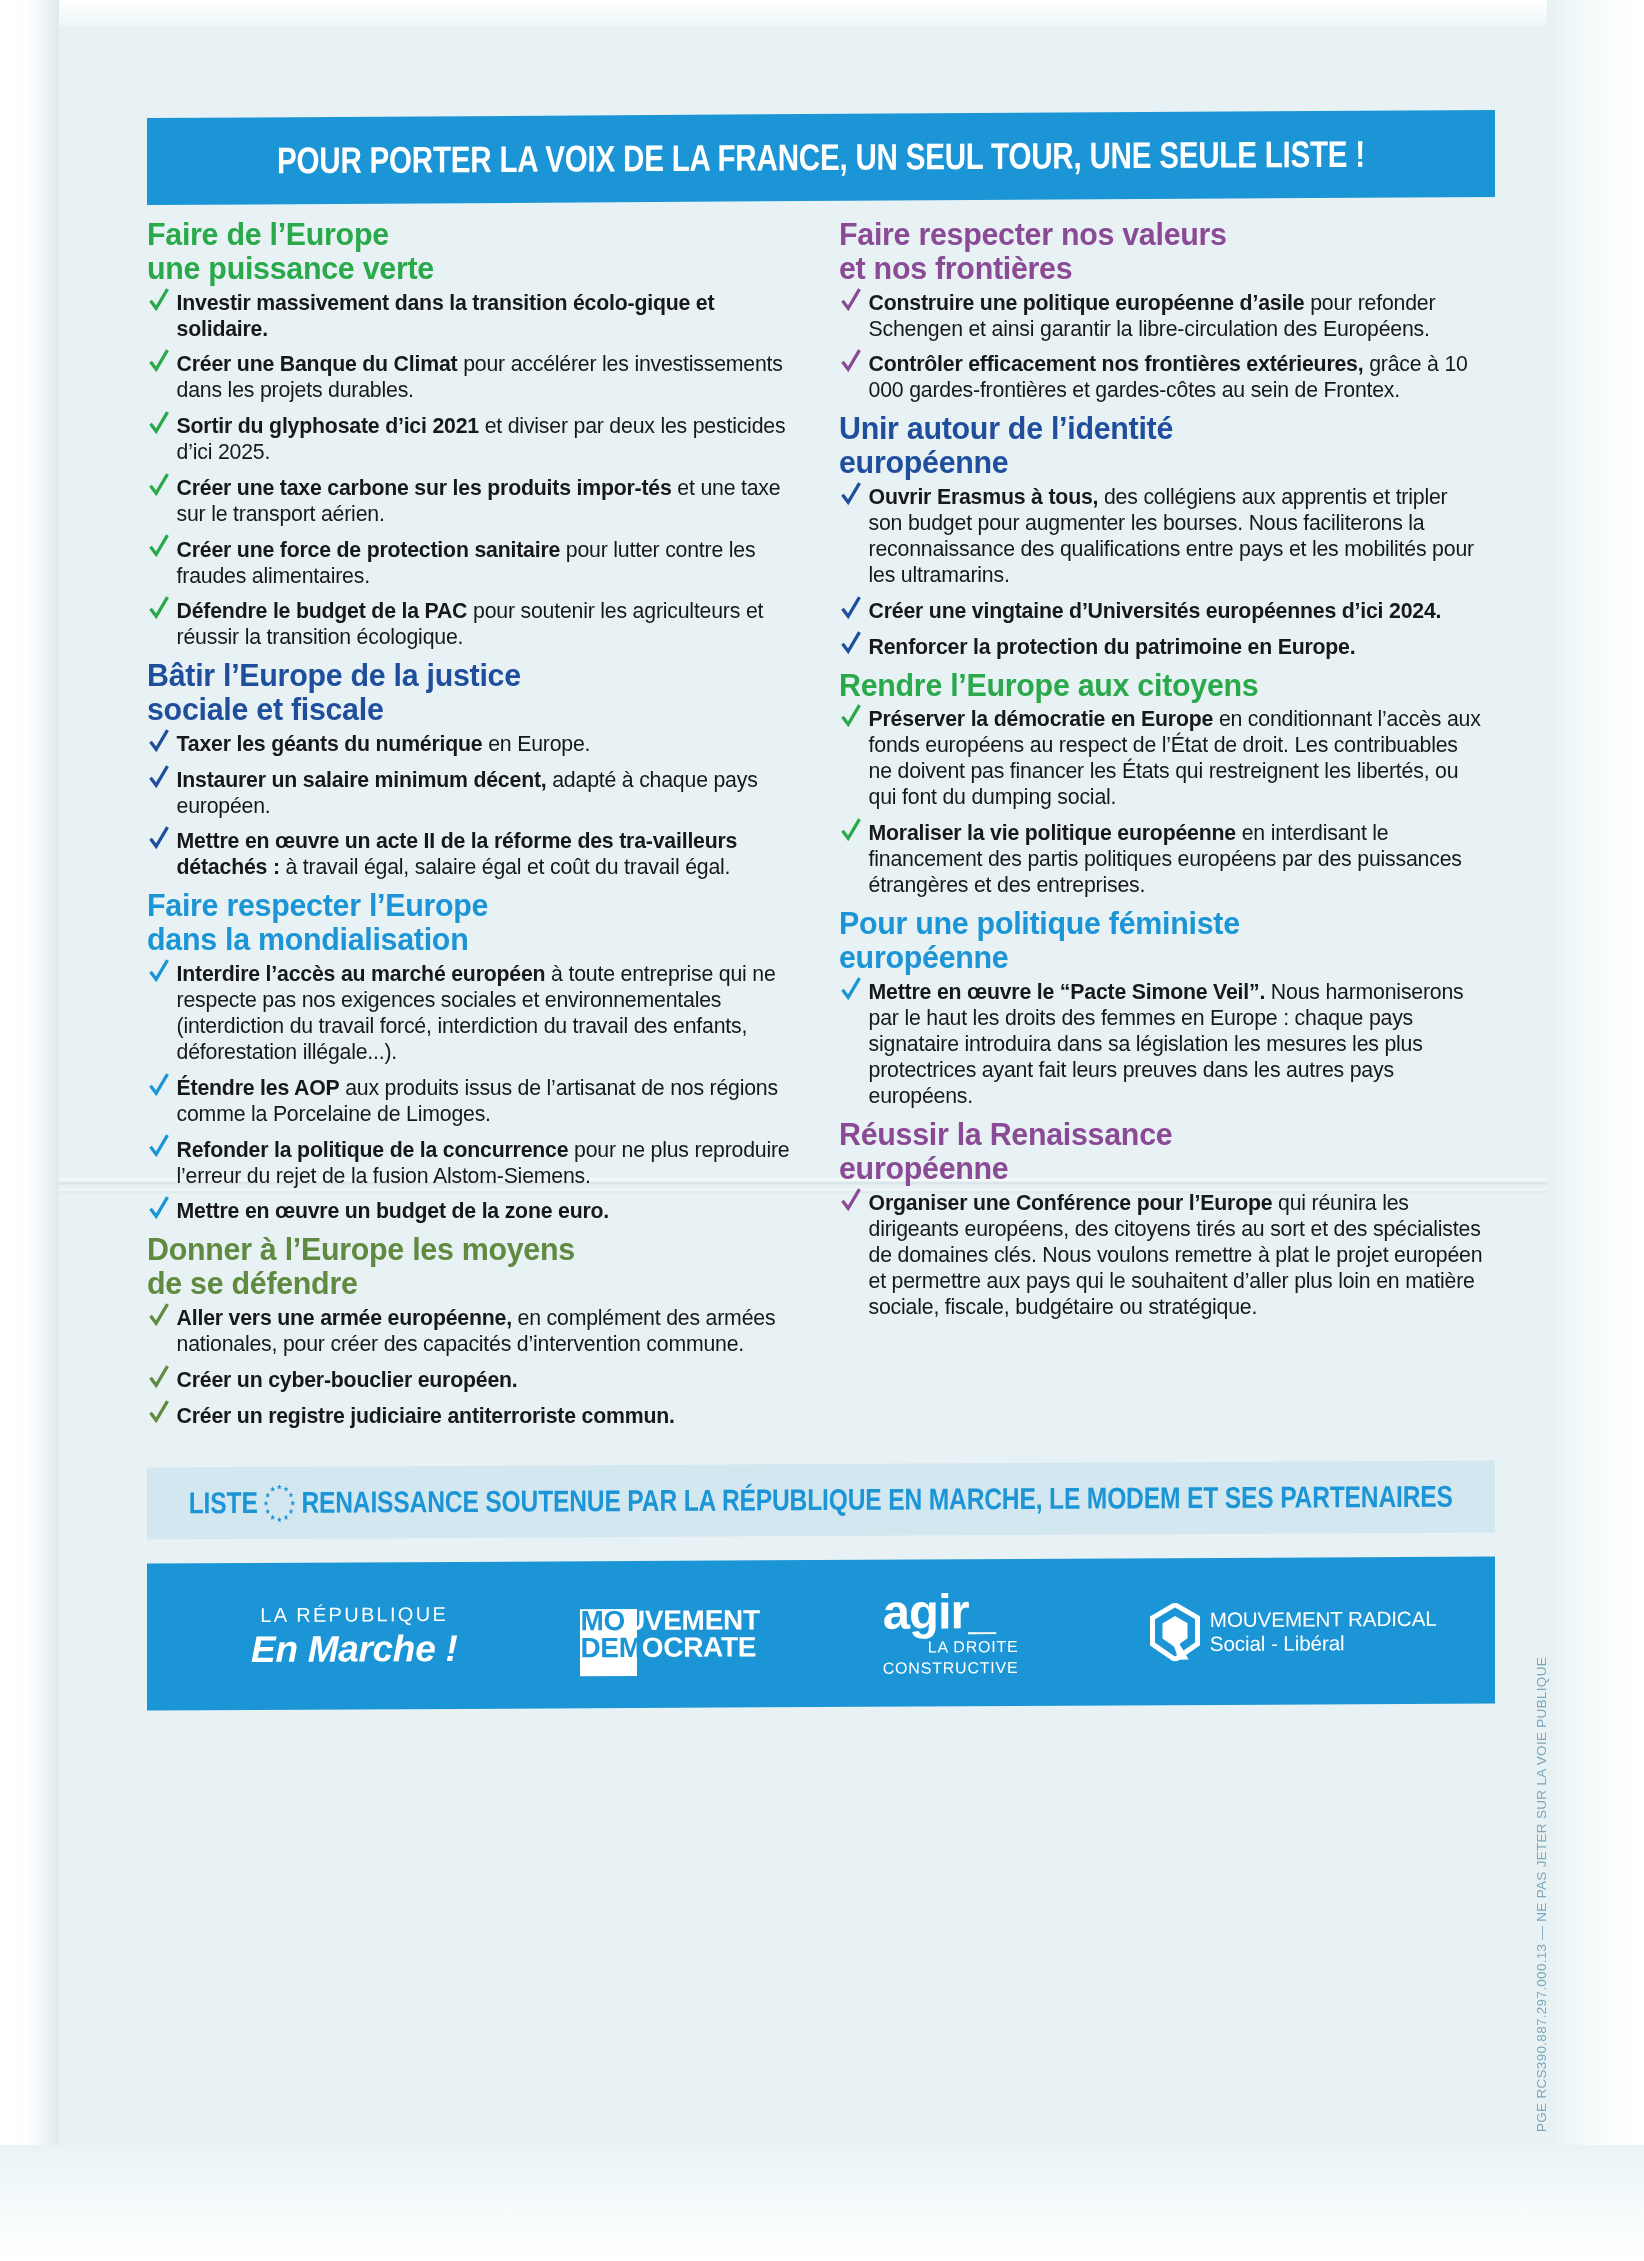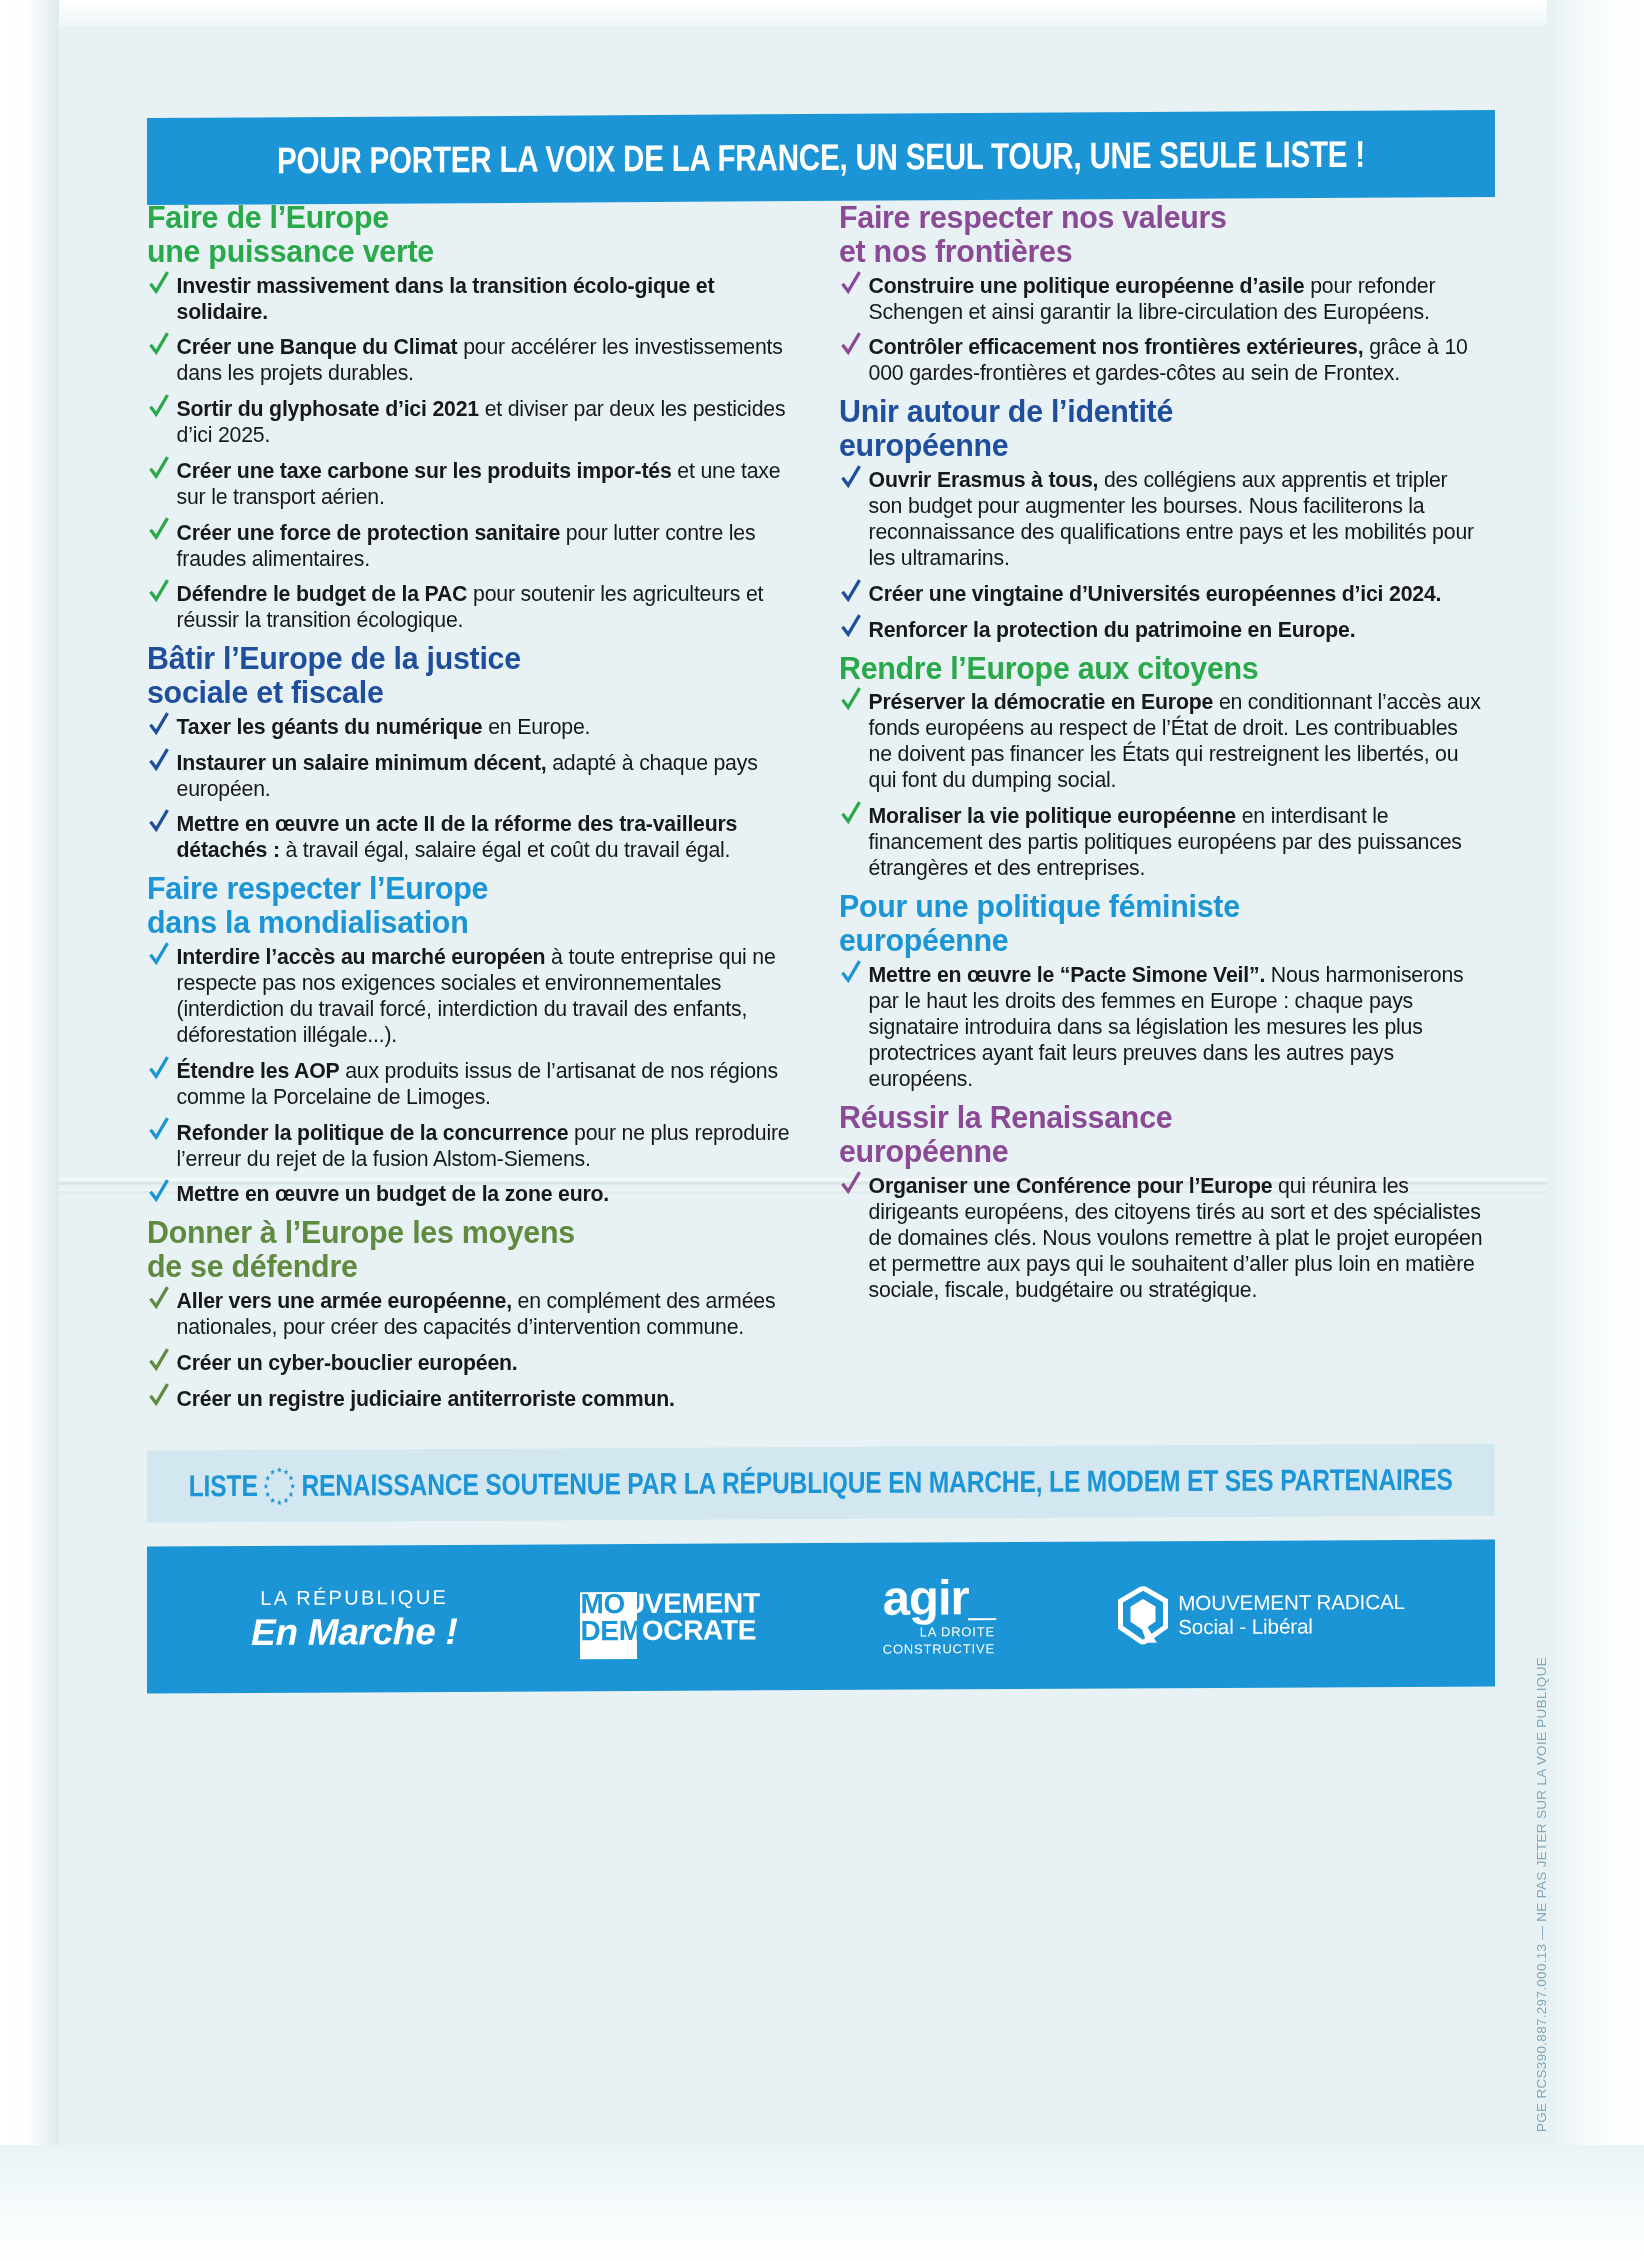--- a/index.html
+++ b/index.html
@@ -77,20 +77,21 @@
     transform: scaleX(0.80);
     transform-origin: center;
     white-space: nowrap;
     font-family: "Liberation Sans Narrow", "Liberation Sans", sans-serif;
   }
 
   
   .columns {
     display: flex;
     gap: 37px;
+    margin-top: 17px;
   }
   .col { width: 655px; }
 
   .section { margin-bottom: 9px; }
 
   h2.sec-title {
     margin: 0 0 3.9px 0;
     font-size: 32px;
     line-height: 1.06;
     font-weight: bold;
@@ -227,25 +228,25 @@
   }
   .logo-agir .a1 {
     font-size: 49px;
     letter-spacing: -1px;
     display: block;
     font-weight: bold;
   }
   .logo-agir .a2 {
     display: block;
     text-align: right;
-    font-size: 13px;
+    font-size: 16px;
     letter-spacing: 0.8px;
     line-height: 1.25;
     margin-top: 1.3px;
-    margin-right: 10px;
+    margin-right: 18px;
   }
   .logo-radical {
     margin-left: 113px;
     display: flex;
     align-items: center;
     color: #ffffff;
   }
   .logo-radical .hexmark { width: 50px; height: 58px; margin-right: 10.3px; flex: 0 0 auto;}
   .logo-radical .rtext { line-height: 1.12; }
   .logo-radical .r1 { font-size: 20.6px; letter-spacing: -0.1px; display: block; }

